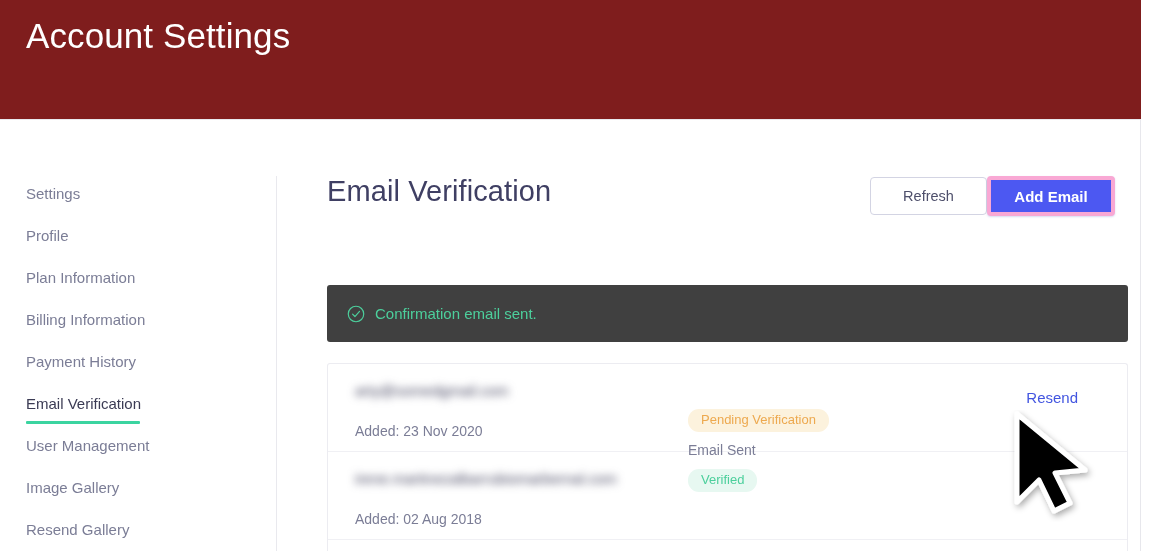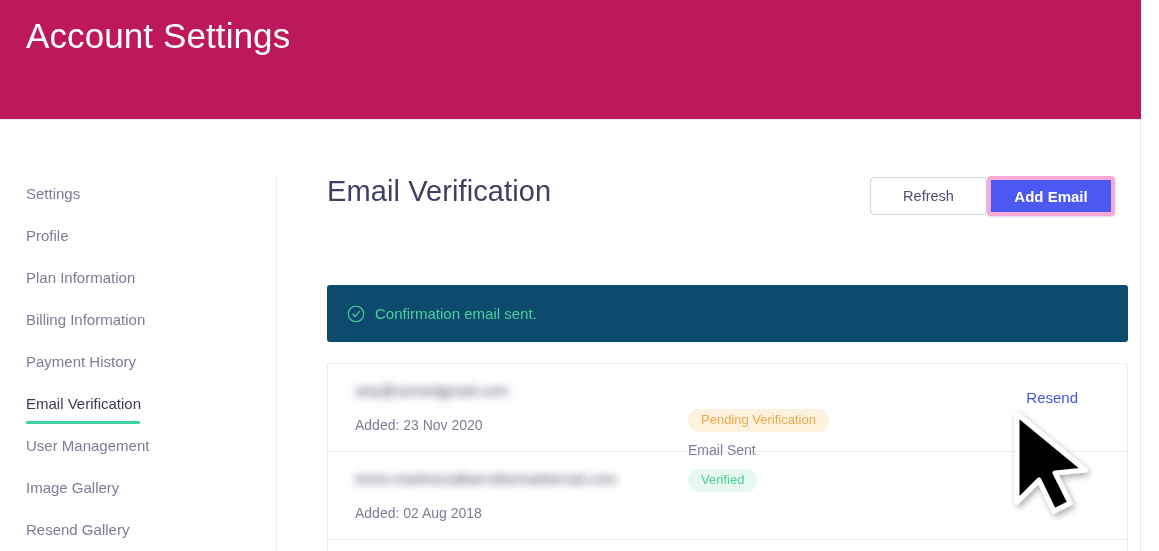--- a/index.html
+++ b/index.html
@@ -44,21 +44,21 @@
     background: #ffffff;
   }
 
   
   .app-header {
     position: absolute;
     left: 0px;
     top: 0px;
     width: 1141px;
     height: 119px;
-    background: #be185d;
+    background: #7f1d1d;
     box-sizing: border-box;
   }
   .app-header-title {
     position: absolute;
     left: 26px;
     top: 16px;
     font-size: 35px;
     font-weight: 400;
     color: #ffffff;
     letter-spacing: 0.1px;
@@ -187,21 +187,21 @@
     box-shadow: 0 1px 2px rgba(60,70,180,0.20);
   }
 
   
   .alert {
     position: absolute;
     left: 51px;
     top: 145px;
     width: 801px;
     height: 57px;
-    background: #0c4a6e;
+    background: #404040;
     border-radius: 3px;
     box-sizing: border-box;
     display: flex;
     align-items: center;
   }
   .alert-icon {
     margin-left: 20px;
     width: 18px;
     height: 18px;
     flex: 0 0 auto;
@@ -239,21 +239,21 @@
     top: 18px;
   }
   .email-address {
     font-size: 15px;
     color: #44445f;
     white-space: nowrap;
     filter: blur(4px);
     user-select: none;
   }
   .email-added {
-    margin-top: 18px;
+    margin-top: 24px;
     font-size: 14px;
     color: #7b7d96;
     white-space: nowrap;
   }
   .email-status {
     position: absolute;
     left: 360px;
     top: 17px;
   }
   .badge {

